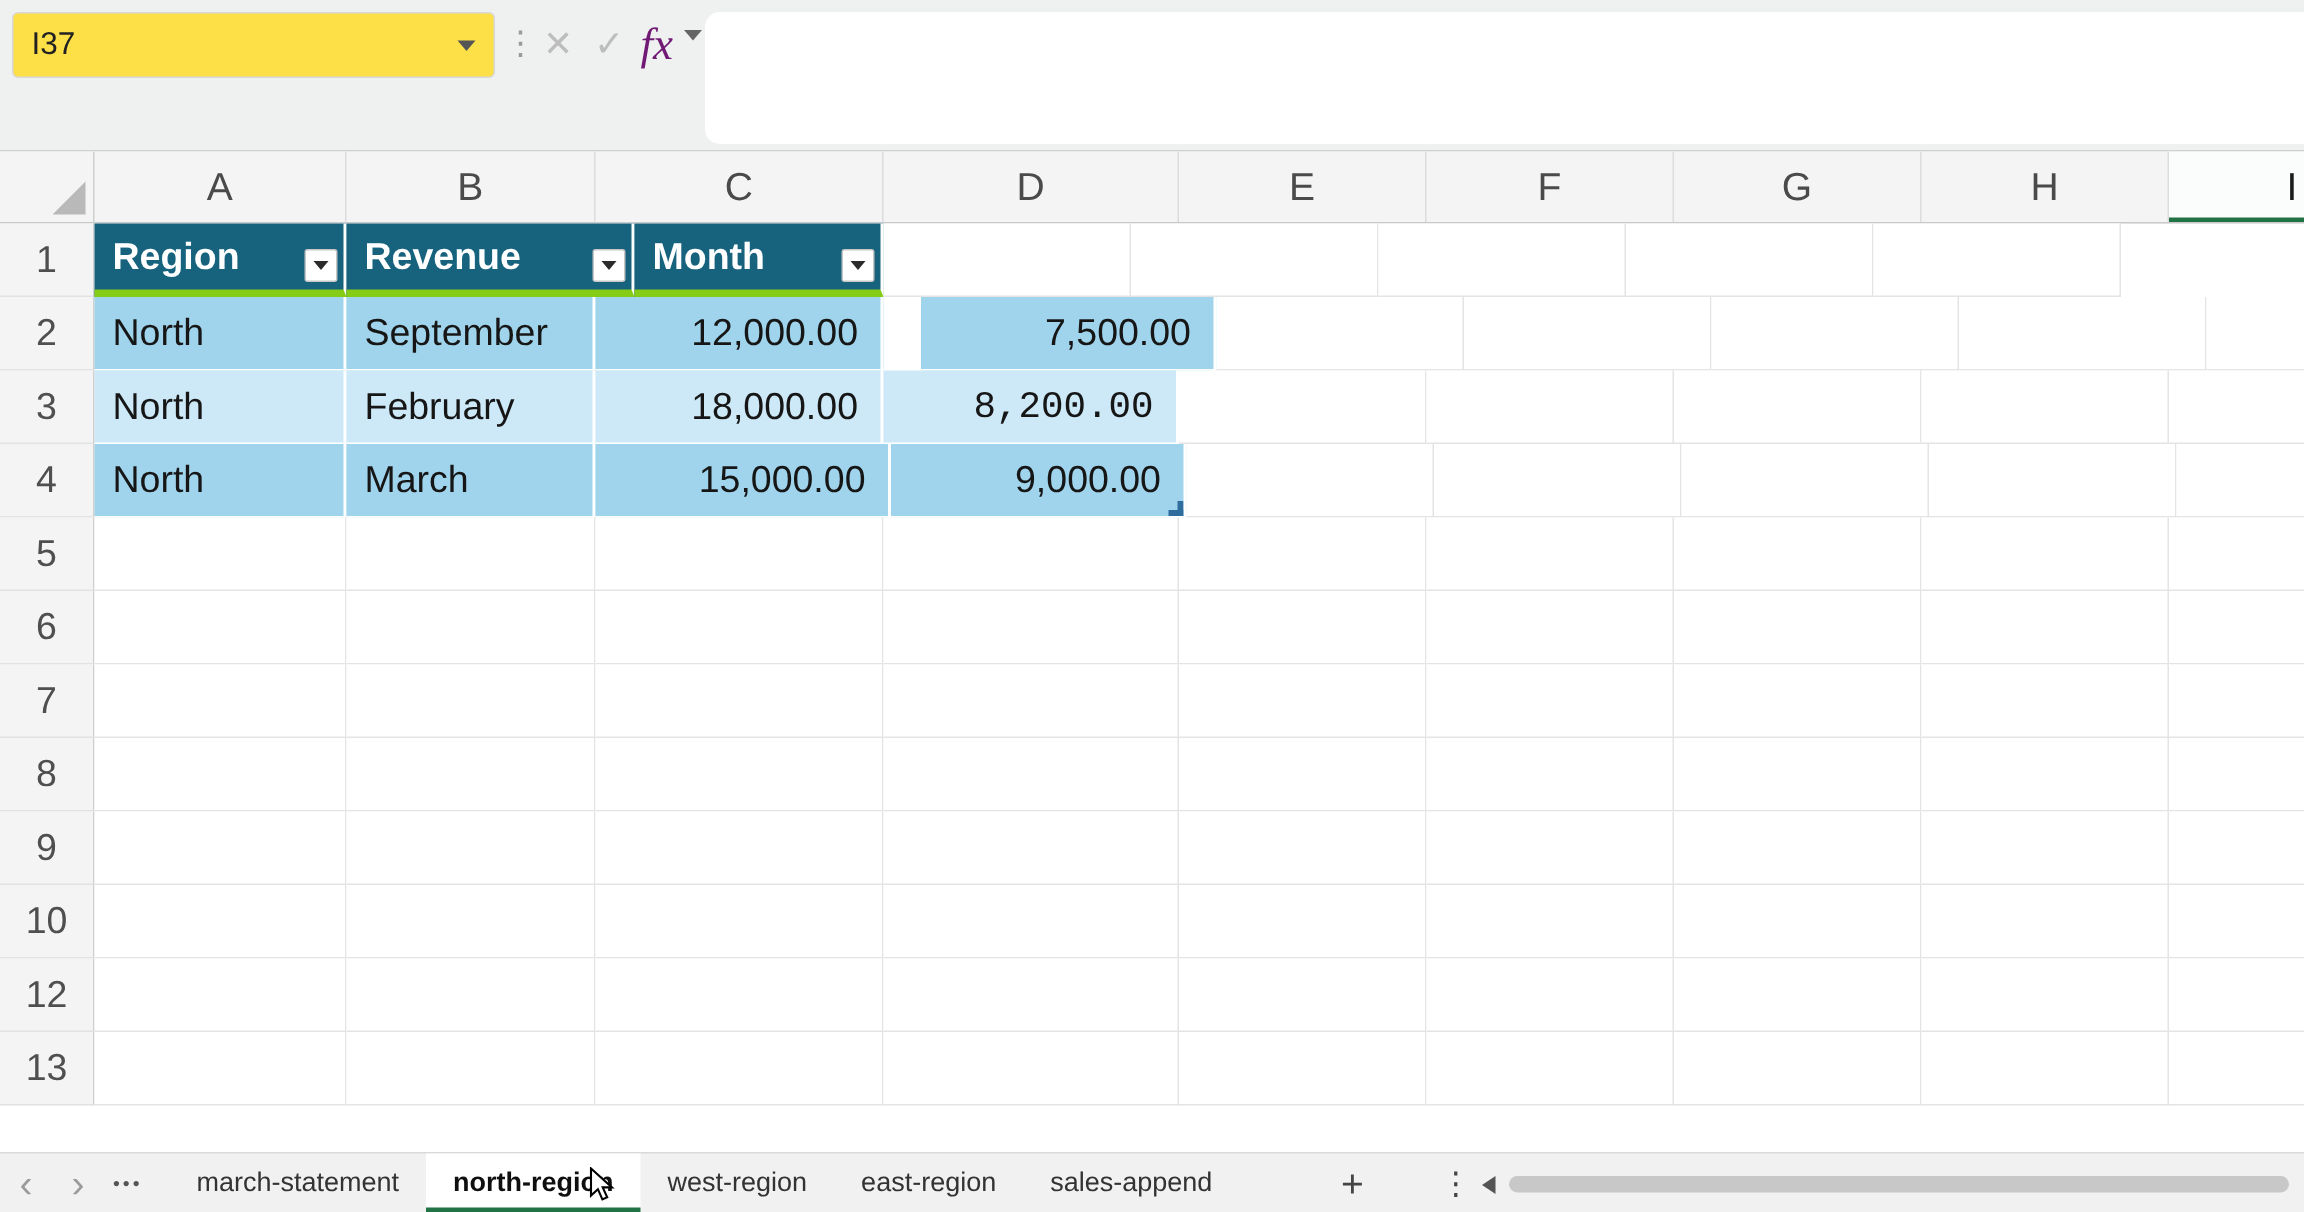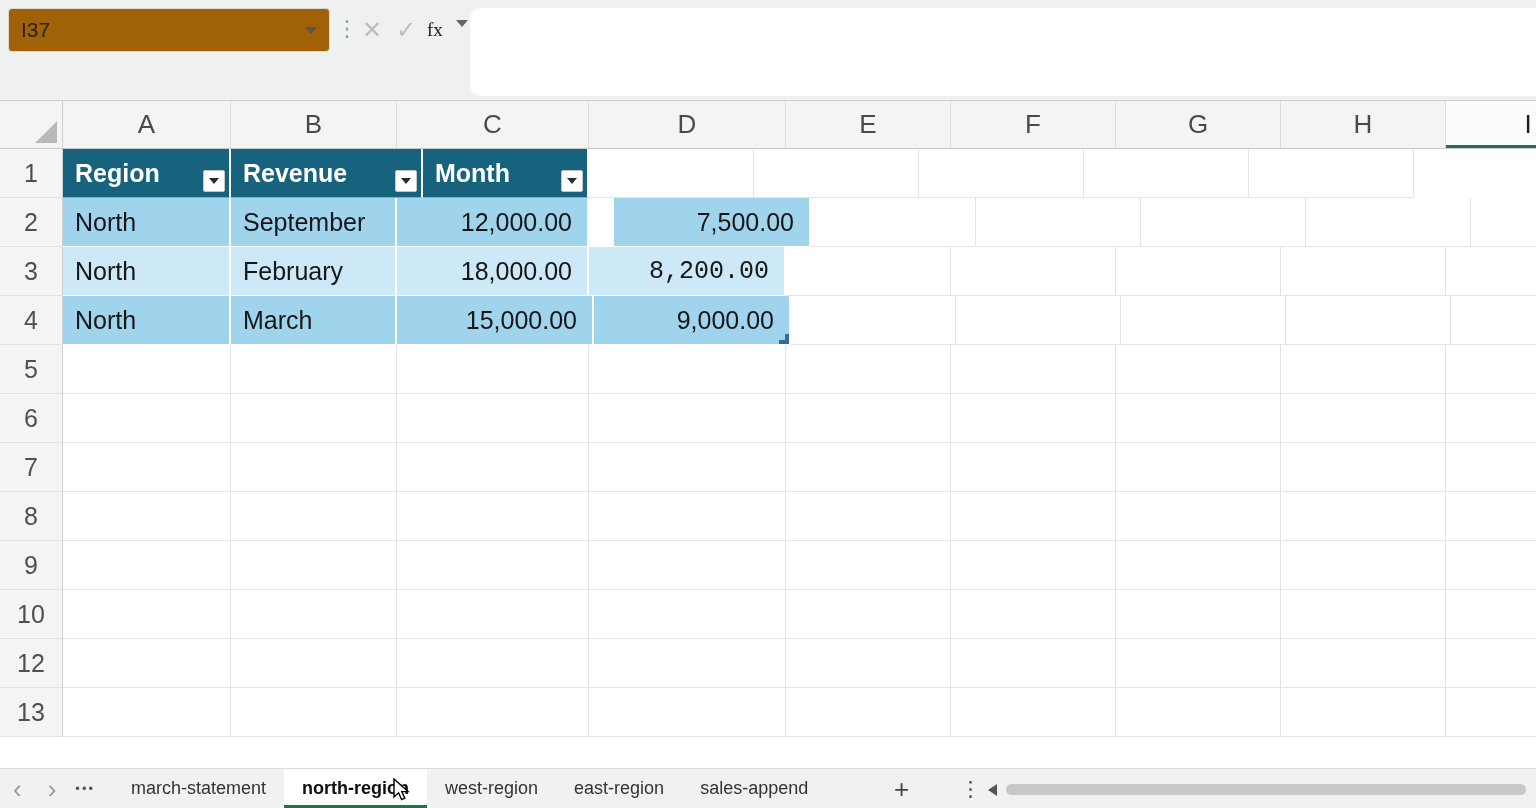--- a/index.html
+++ b/index.html
@@ -10,33 +10,33 @@
     position: relative;
   }
 
   
   .topbar {
     position: absolute; left: 0; top: 0; width: 1536px; height: 100px;
     background: #eff1f0;
   }
   .namebox {
     position: absolute; left: 8px; top: 8px; width: 322px; height: 44px;
-    background: #a16207; border: 1px solid #d8d8d8; border-radius: 4px;
+    background: #fde047; border: 1px solid #d8d8d8; border-radius: 4px;
     display: flex; align-items: center; padding: 0 12px;
     font-size: 21px; color: #222;
   }
   .namebox .chev-tri { margin-left: auto; width: 0; height: 0;
     border-left: 6px solid transparent; border-right: 6px solid transparent;
     border-top: 7px solid #555; }
   .grip { position: absolute; left: 336px; top: 16px; font-size: 22px; color: #9a9a9a; }
   .fbtn { position: absolute; top: 15px; font-size: 24px; line-height: 30px; cursor: default; }
   .fbtn.cancel  { left: 362px; color: #bdbdbd; }
   .fbtn.confirm { left: 396px; color: #bdbdbd; }
-  .fbtn.fx { left: 427px; color: #0f172a; 
-    font-family: "Liberation Serif", serif; font-size: 19px; }
+  .fbtn.fx { left: 427px; color: #701a75; font-style: italic;
+    font-family: "Liberation Serif", serif; font-size: 30px; }
   .fbtn.fchev { left: 456px; top: 26px; }
   .fbtn.fchev .chev-tri { width: 0; height: 0;
     border-left: 6px solid transparent; border-right: 6px solid transparent;
     border-top: 7px solid #666; }
   .formula-input {
     position: absolute; left: 470px; top: 8px; width: 1066px; height: 88px;
     background: #fff; border-radius: 10px 0 0 10px;
     font-size: 20px; color: #222; padding: 8px 12px;
   }
 
@@ -60,21 +60,21 @@
   .rh { width: 63px; flex: 0 0 63px; background: #f4f4f4;
     border-right: 1px solid #cfcfcf; border-bottom: 1px solid #e2e2e2;
     display: flex; align-items: center; justify-content: center;
     font-size: 25px; color: #4f4f4f; }
   .cell { flex: 0 0 auto; position: relative; background: #fff;
     border-right: 1px solid #e4e4e4; border-bottom: 1px solid #e4e4e4;
     display: flex; align-items: center; padding: 0 12px;
     font-size: 25px; color: #161616; white-space: nowrap; overflow: hidden; }
   .cell.num { justify-content: flex-end; padding-right: 15px; }
   .cell.tblh { background: var(--hdr); color: #ffffff; font-weight: bold;
-    border-right: 2px solid #ffffff; border-bottom: 1px solid #84cc16; }
+    border-right: 2px solid #ffffff; border-bottom: 5px solid #84cc16; }
   .cell.bandA { background: var(--bandA); border-right: 2px solid #fff; border-bottom: 1px solid #fff; }
   .cell.bandB { background: var(--bandB); border-right: 2px solid #fff; border-bottom: 1px solid #fff; }
 
   .filter { position: absolute; right: 4px; bottom: 5px; width: 22px; height: 22px;
     background: #fff; border: 1px solid #c6c6c6; border-radius: 2px;
     display: flex; align-items: center; justify-content: center; }
   .filter .tri { width: 0; height: 0;
     border-left: 5px solid transparent; border-right: 5px solid transparent;
     border-top: 6px solid #2b2b2b; }
 

